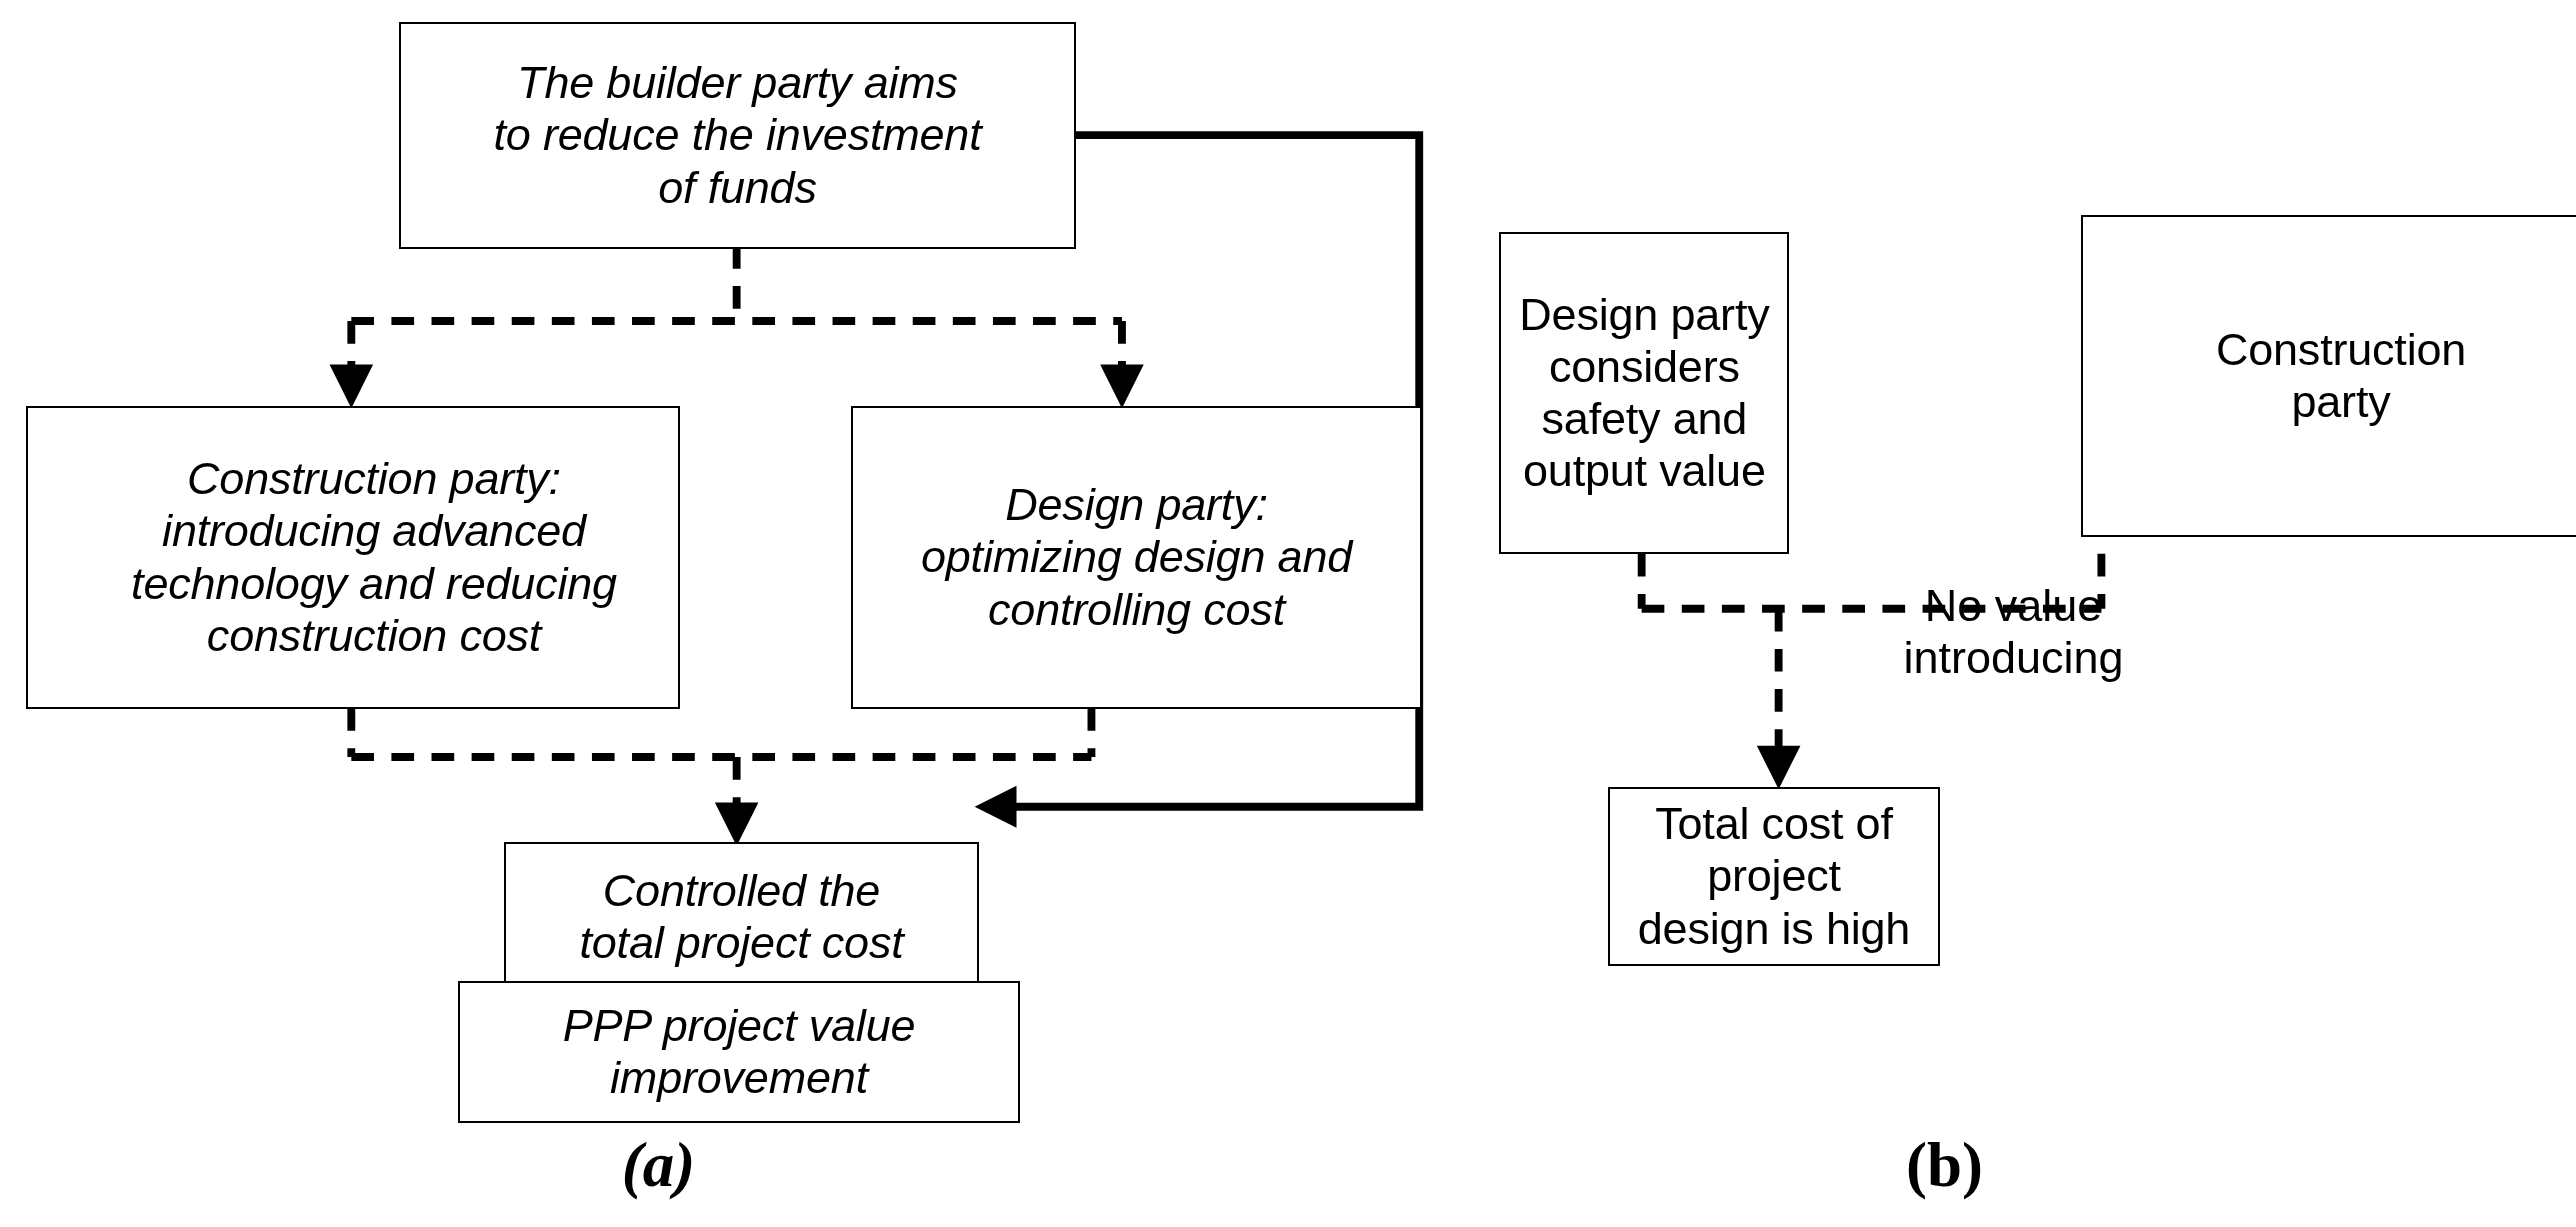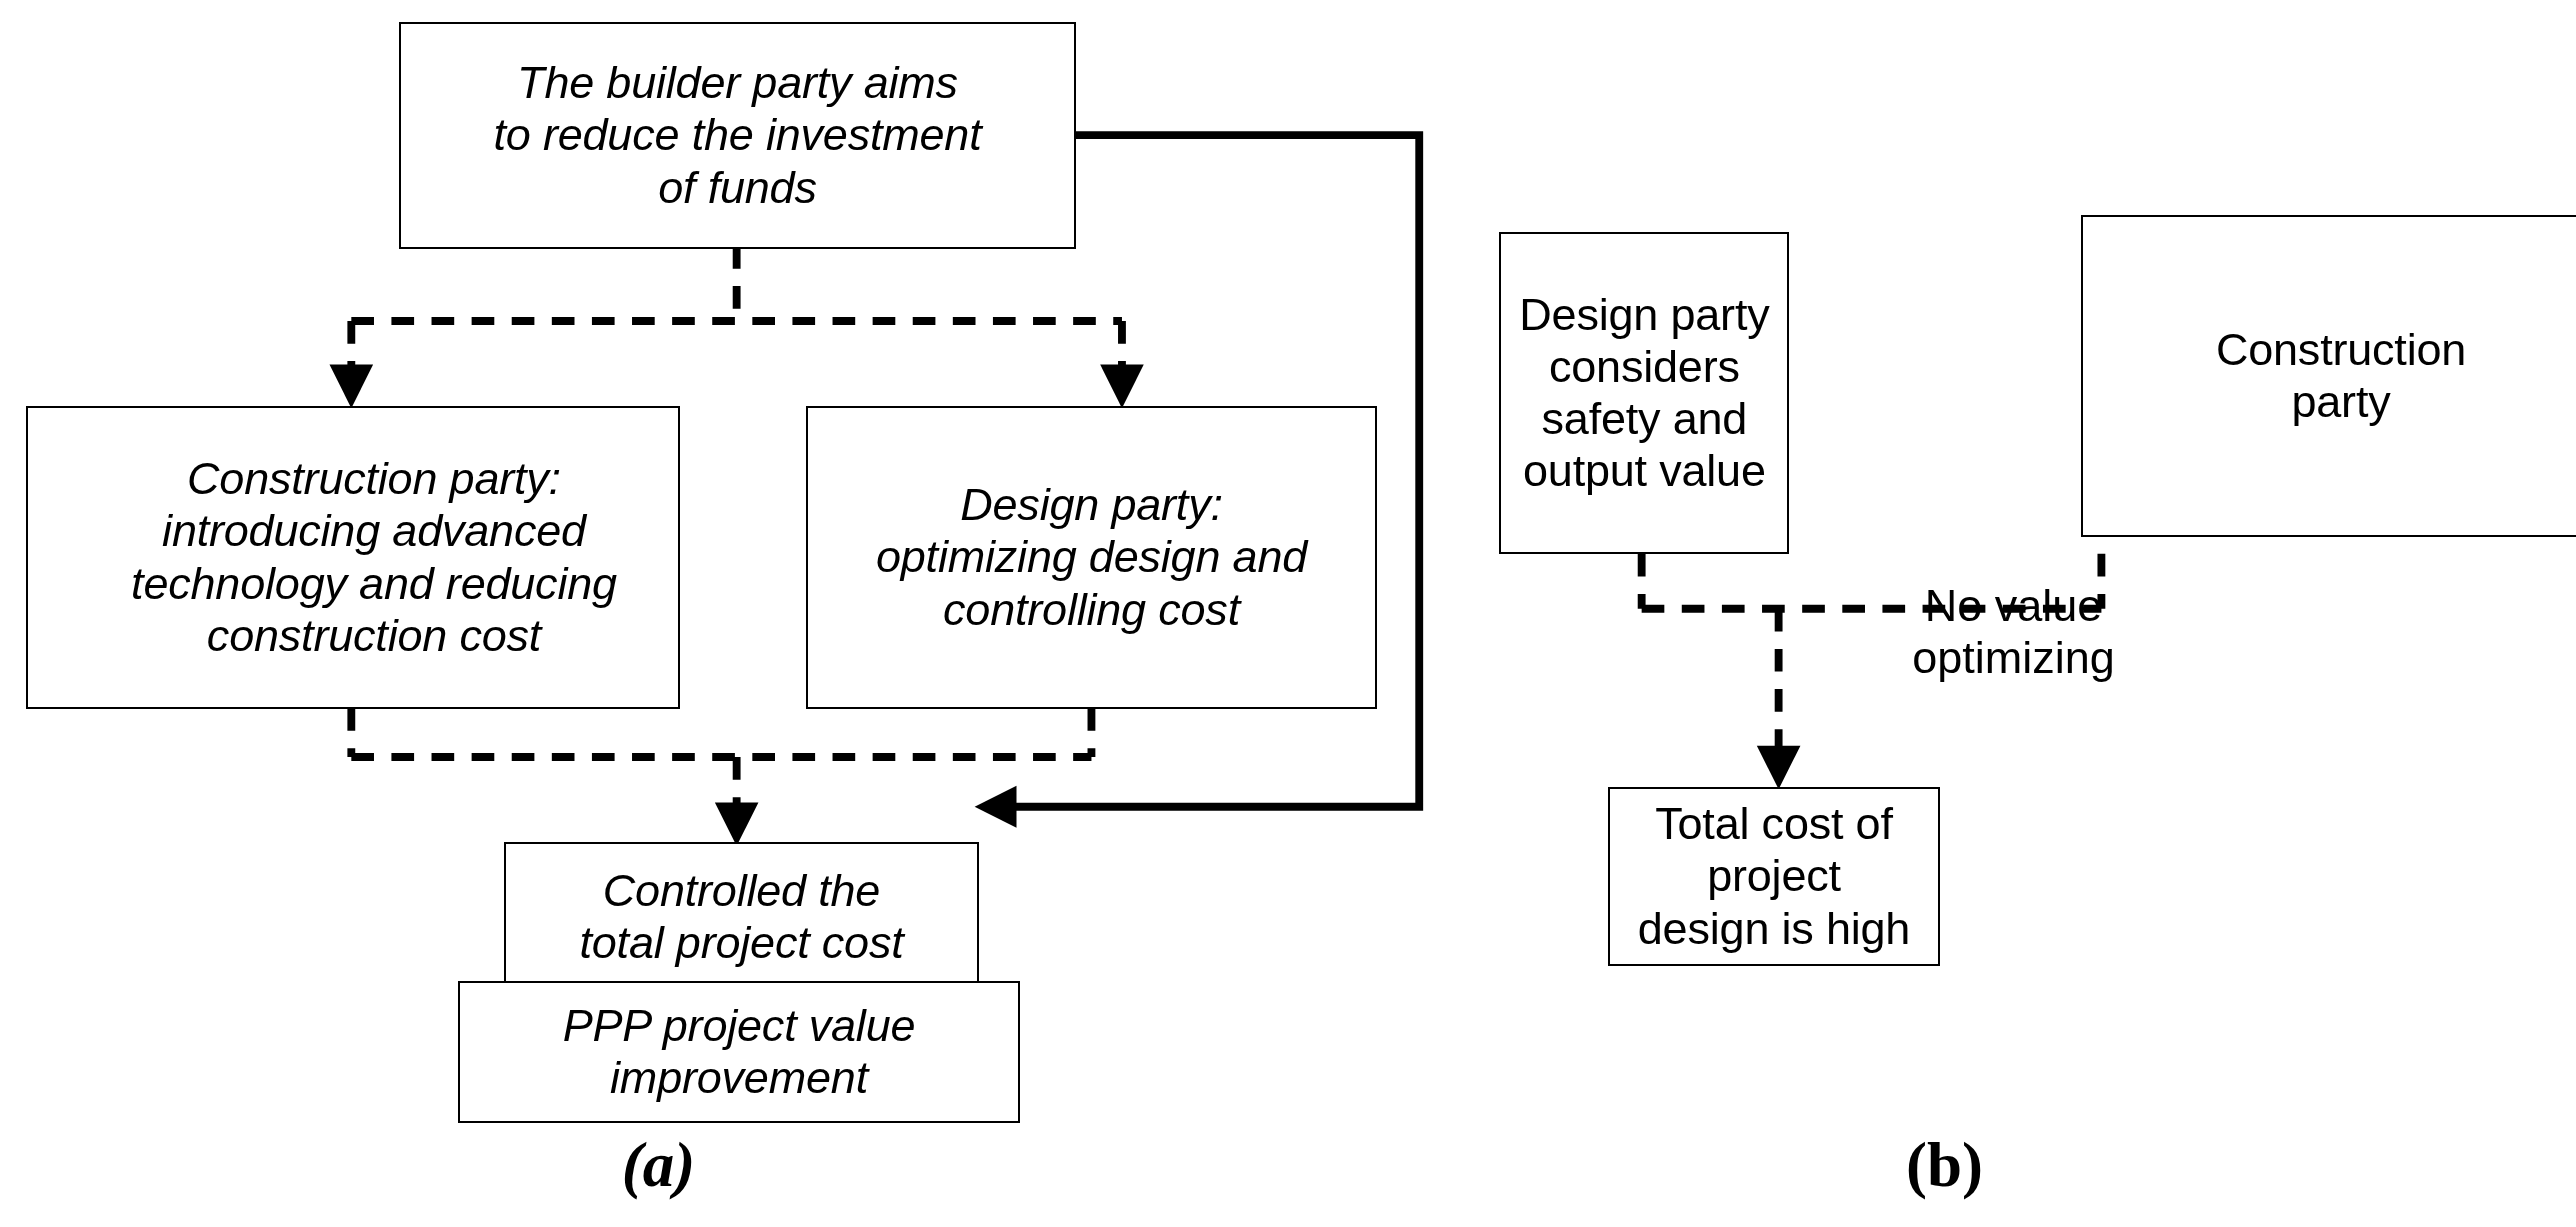--- a/index.html
+++ b/index.html
@@ -128,21 +128,21 @@
 of funds</span>
     </div>
 
     <div class="node-box" style="left:26px; top:406px; width:654px; height:303px;padding-left:42px;">
       <span class="node-label fs-52">Construction party:
 introducing advanced
 technology and reducing
 construction cost</span>
     </div>
 
-    <div class="node-box" style="left:806px; top:406px; width:571px; height:303px;">
+    <div class="node-box" style="left:851px; top:406px; width:571px; height:303px;">
       <span class="node-label fs-52">Design party:
 optimizing design and
 controlling cost</span>
     </div>
 
     <div class="node-box" style="left:504px; top:842px; width:475px; height:150px;">
       <span class="node-label fs-52">Controlled the
 total project cost</span>
     </div>
 
@@ -172,21 +172,21 @@
 safety and
 output value</span>
     </div>
 
     <div class="node-box" style="left:599px; top:215px; width:520px; height:322px;">
       <span class="node-label fs-52">Construction
 party</span>
     </div>
 
     <div class="edge-note" style="left:344px; top:580px; width:375px;">No value
-optimizing</div>
+introducing</div>
 
     <div class="node-box" style="left:126px; top:787px; width:332px; height:179px;">
       <span class="node-label fs-52">Total cost of project
 design is high</span>
     </div>
 
     <div class="panel-caption" style="left:384px; top:1134px; width:157px;">(b)</div>
   </div>
 
 </div>

